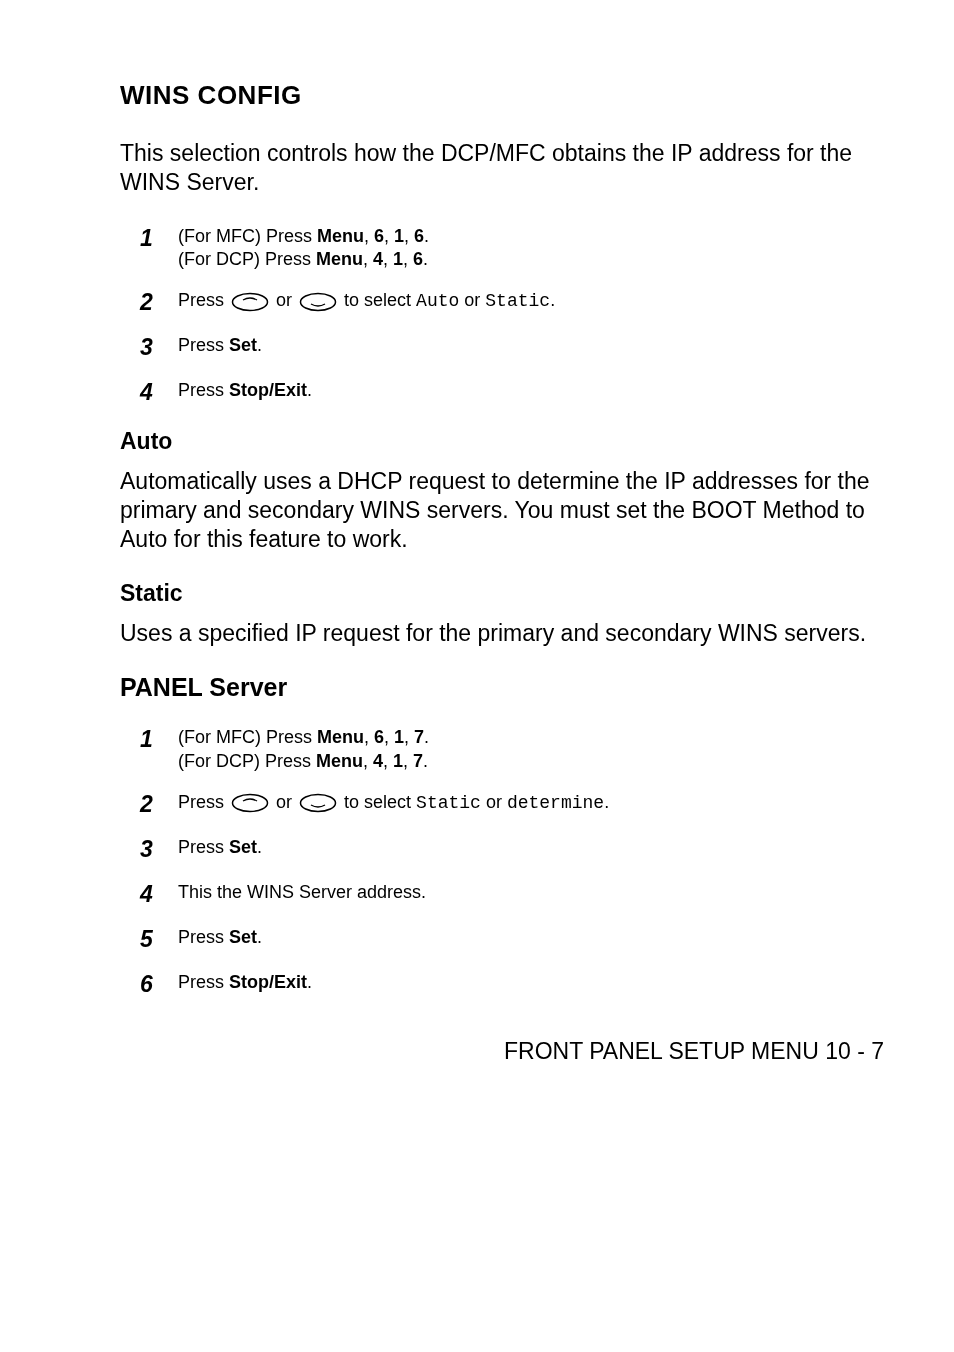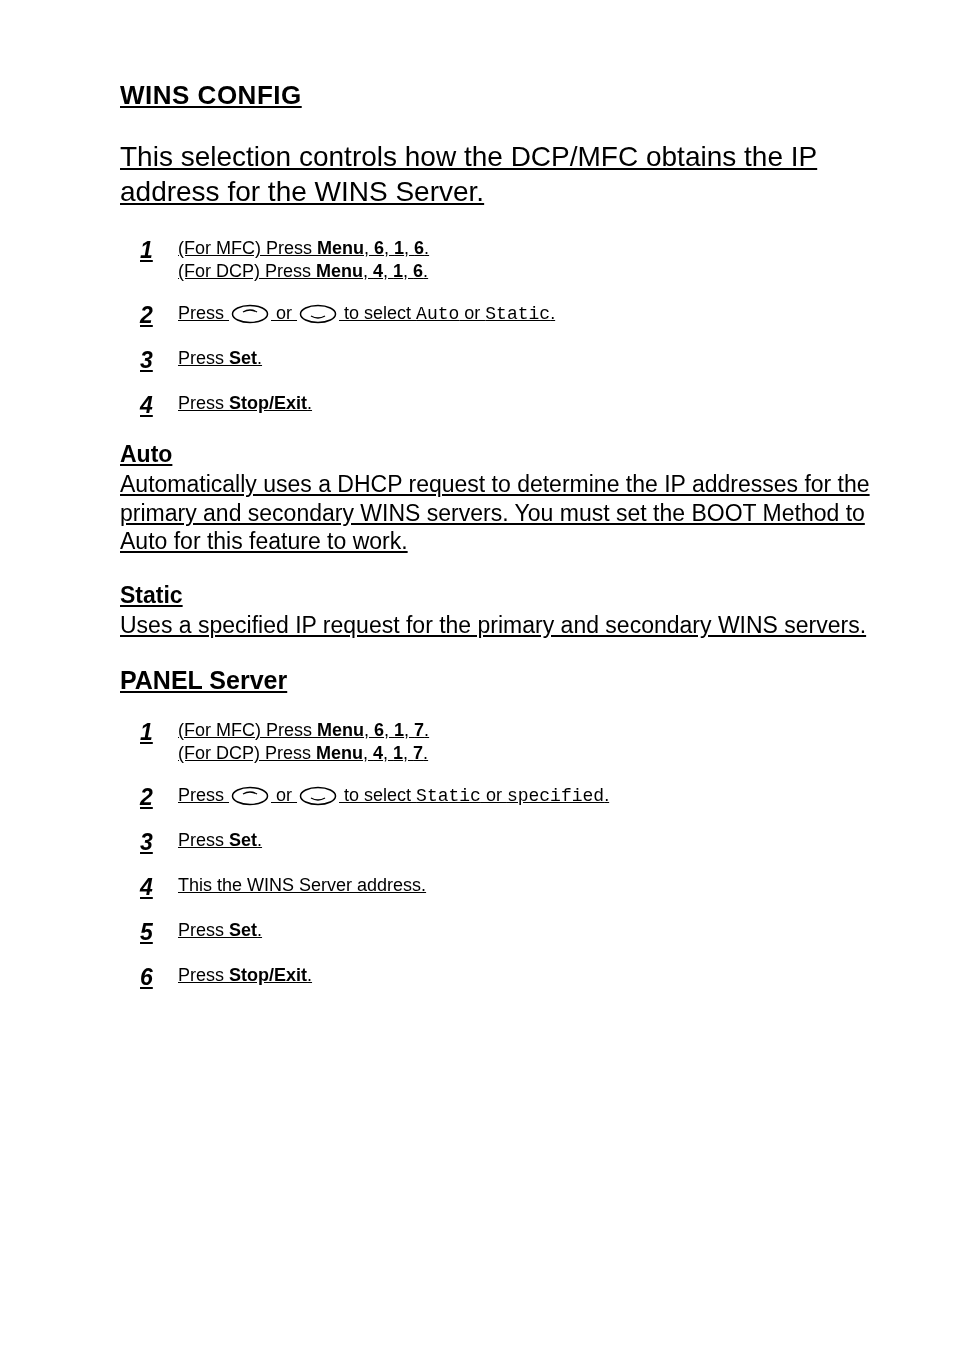--- a/index.html
+++ b/index.html
@@ -7,30 +7,29 @@
     padding: 0;
     background: #fff;
     font-family: Arial, Helvetica, sans-serif;
     color: #000;
     width: 954px;
   }
   .page {
     padding: 80px 70px 60px 120px;
     box-sizing: border-box;
     width: 954px;
-    text-decoration: underline;
   }
   h2.section-title {
     font-size: 26px;
     font-weight: bold;
     margin: 0 0 28px 0;
     letter-spacing: 0.5px;
   }
   p.body {
-    font-size: 28px;
+    font-size: 23px;
     line-height: 1.25;
     margin: 0 0 28px 0;
   }
   ol.steps {
     list-style: none;
     padding: 0;
     margin: 0 0 22px 0;
   }
   ol.steps li {
     display: flex;
@@ -59,21 +58,21 @@
     margin: 0;
   }
   .subhead3 {
     font-weight: bold;
     font-size: 25px;
     margin: 0 0 24px 0;
   }
   .desc {
     font-size: 23px;
     line-height: 1.25;
-    margin: 2px 0 26px 0;
+    margin: 12px 0 26px 0;
   }
   .icon-oval {
     display: inline-block;
     vertical-align: middle;
     margin: 0 2px;
   }
   .icon-oval svg {
     display: block;
   }
   sup { font-size: 0.6em; vertical-align: super; }
@@ -131,35 +130,36 @@
       <span class="step-body">(For MFC) Press <span class="b">Menu</span>, <span class="b">6</span>, <span class="b">1</span>, <span class="b">7</span>.<br>(For DCP) Press <span class="b">Menu</span>, <span class="b">4</span>, <span class="b">1</span>, <span class="b">7</span>.</span>
     </li>
     <li>
       <span class="step-num">2</span>
       <span class="step-body">Press <span class="icon-oval"><svg width="38" height="20" viewBox="0 0 38 20">
               <ellipse cx="19" cy="10" rx="17.5" ry="8.5" fill="none" stroke="#000" stroke-width="1.5"></ellipse>
               <path d="M12 8 Q19 4 26 8" stroke="#000" stroke-width="1.3" fill="none"></path>
             </svg></span> or <span class="icon-oval"><svg width="38" height="20" viewBox="0 0 38 20">
               <ellipse cx="19" cy="10" rx="17.5" ry="8.5" fill="none" stroke="#000" stroke-width="1.5"></ellipse>
               <path d="M12 12 Q19 16 26 12" stroke="#000" stroke-width="1.3" fill="none"></path>
-            </svg></span> to select <span class="mono">Static</span> or <span class="mono">specified</span>.</span>
+            </svg></span> to select <span class="mono">Static</span> or <span class="mono">determine</span>.</span>
     </li>
     <li>
       <span class="step-num">3</span>
       <span class="step-body">Press <span class="b">Set</span>.</span>
     </li>
     <li>
       <span class="step-num">4</span>
       <span class="step-body">This the WINS Server address.</span>
     </li>
     <li>
       <span class="step-num">5</span>
       <span class="step-body">Press <span class="b">Set</span>.</span>
     </li>
     <li>
       <span class="step-num">6</span>
       <span class="step-body">Press <span class="b">Stop/Exit</span>.</span>
     </li>
   </ol>
 
 
+  <div class="footer">FRONT PANEL SETUP MENU 10 - 7</div>
 
 </div>
 
 </body></html>

